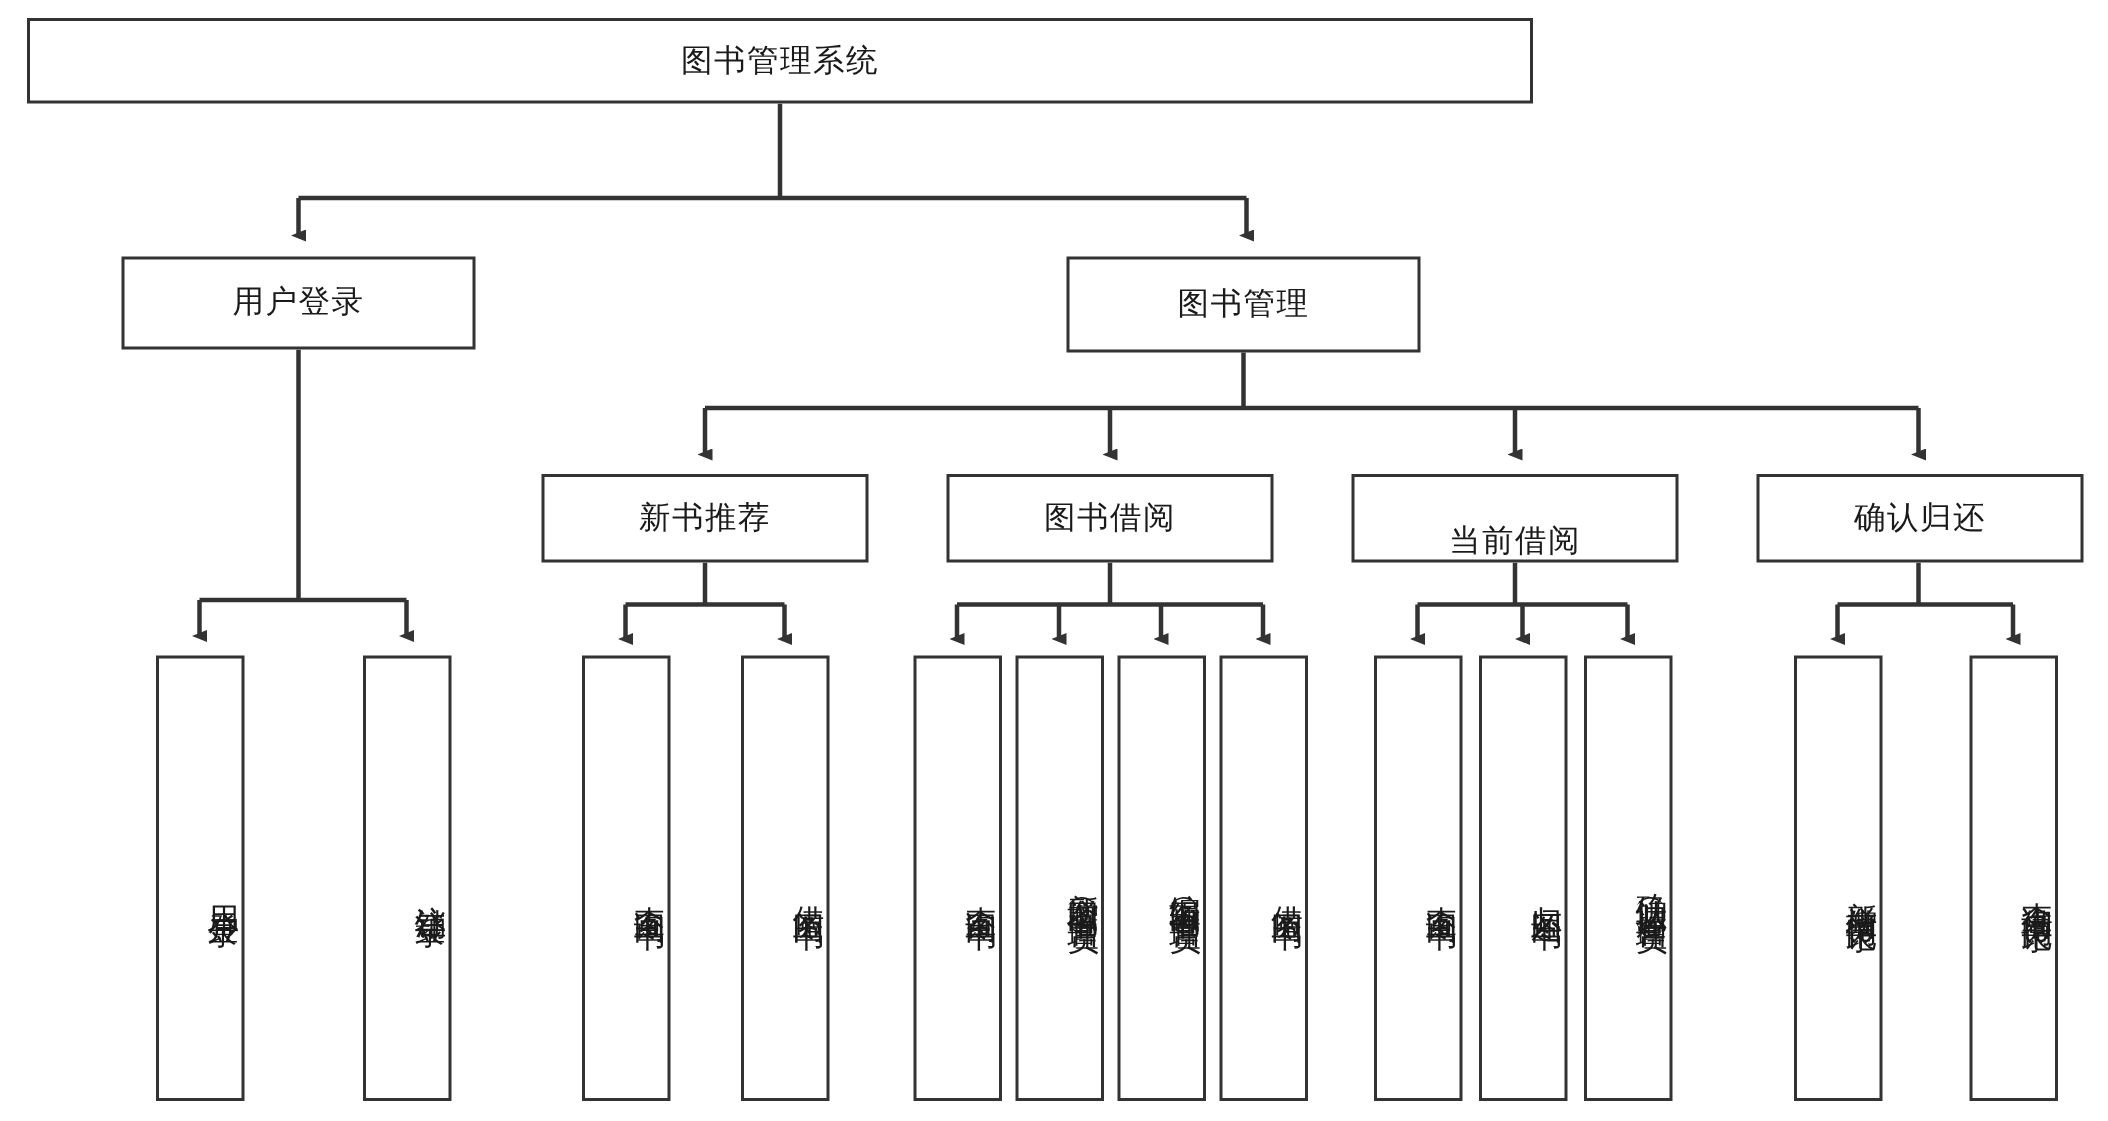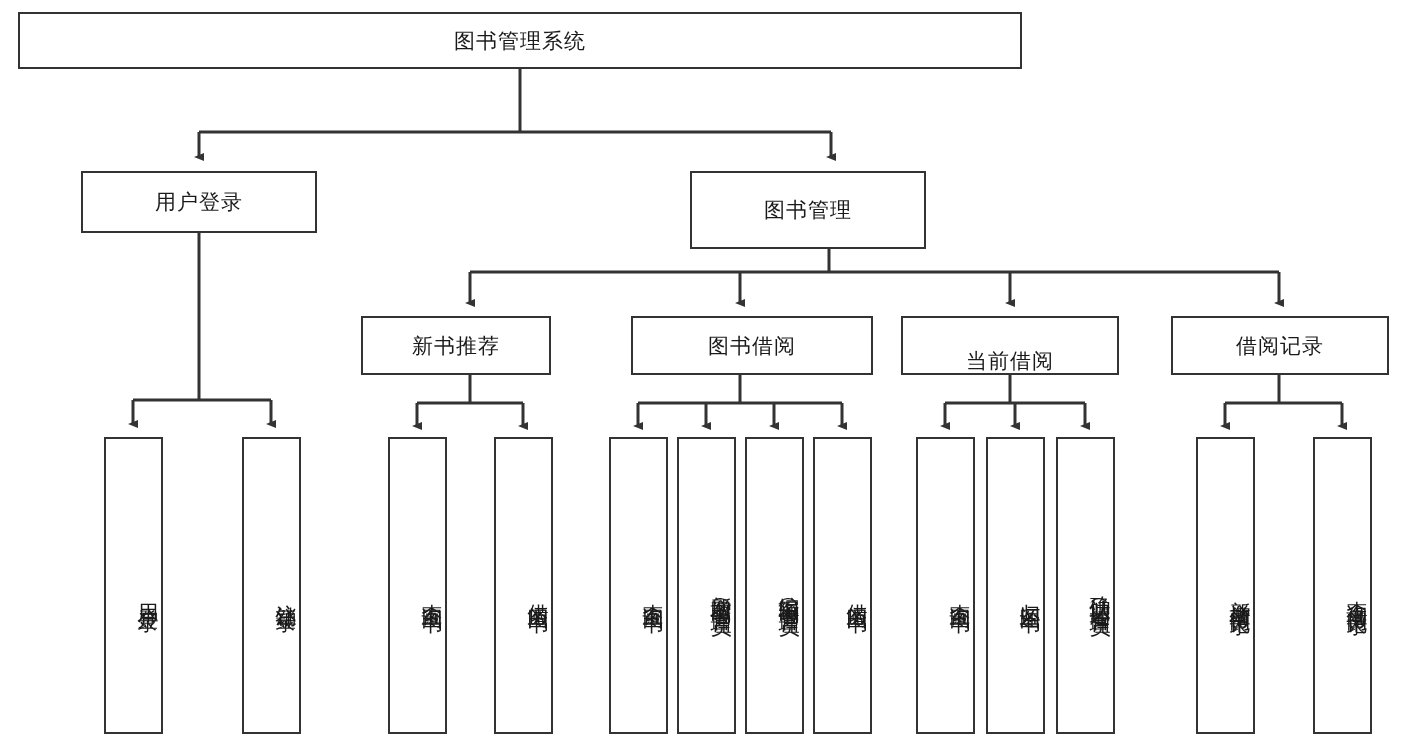--- a/index.html
+++ b/index.html
@@ -118,35 +118,35 @@
     </g>
   </svg>
 
   <div class="node horiz" style="left:18px; top:12px; width:1004px; height:57px;">
     <span class="label">图书管理系统</span>
   </div>
 
   <div class="node horiz" style="left:81px; top:171px; width:236px; height:62px;">
     <span class="label">用户登录</span>
   </div>
-  <div class="node horiz" style="left:690px; top:171px; width:236px; height:78px;align-items:center;">
+  <div class="node horiz" style="left:711px; top:171px; width:236px; height:64px;align-items:center;">
     <span class="label">图书管理</span>
   </div>
 
-  <div class="node horiz" style="left:361px; top:316px; width:190px; height:59px;">
+  <div class="node horiz" style="left:361px; top:316px; width:218px; height:59px;">
     <span class="label">新书推荐</span>
   </div>
-  <div class="node horiz" style="left:631px; top:316px; width:242px; height:59px;">
+  <div class="node horiz" style="left:631px; top:316px; width:218px; height:59px;">
     <span class="label">图书借阅</span>
   </div>
   <div class="node horiz" style="left:901px; top:316px; width:218px; height:59px;align-items:flex-end;">
     <span class="label">当前借阅</span>
   </div>
   <div class="node horiz" style="left:1171px; top:316px; width:218px; height:59px;">
-    <span class="label">借阅记录</span>
+    <span class="label">确认归还</span>
   </div>
 
   <div class="node vert" style="left:104px; top:437px; width:59px; height:297px;">
     <span class="label">用户登录</span>
   </div>
   <div class="node vert" style="left:242px; top:437px; width:59px; height:297px;">
     <span class="label">注销登录</span>
   </div>
 
   <div class="node vert" style="left:388px; top:437px; width:59px; height:297px;">

